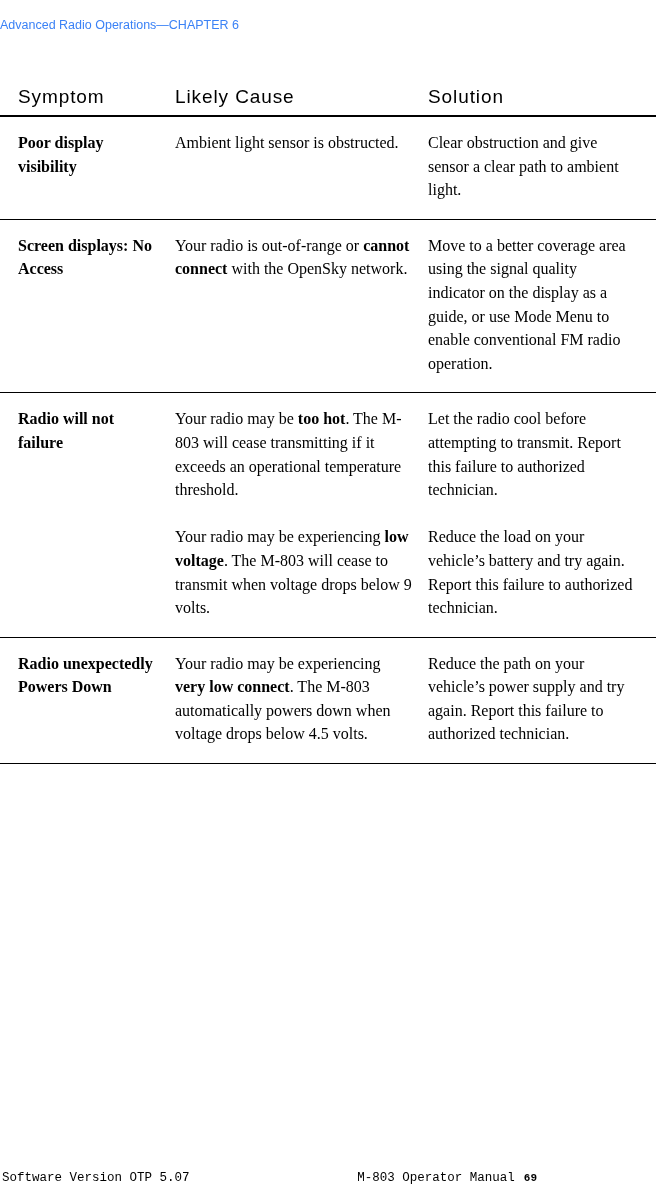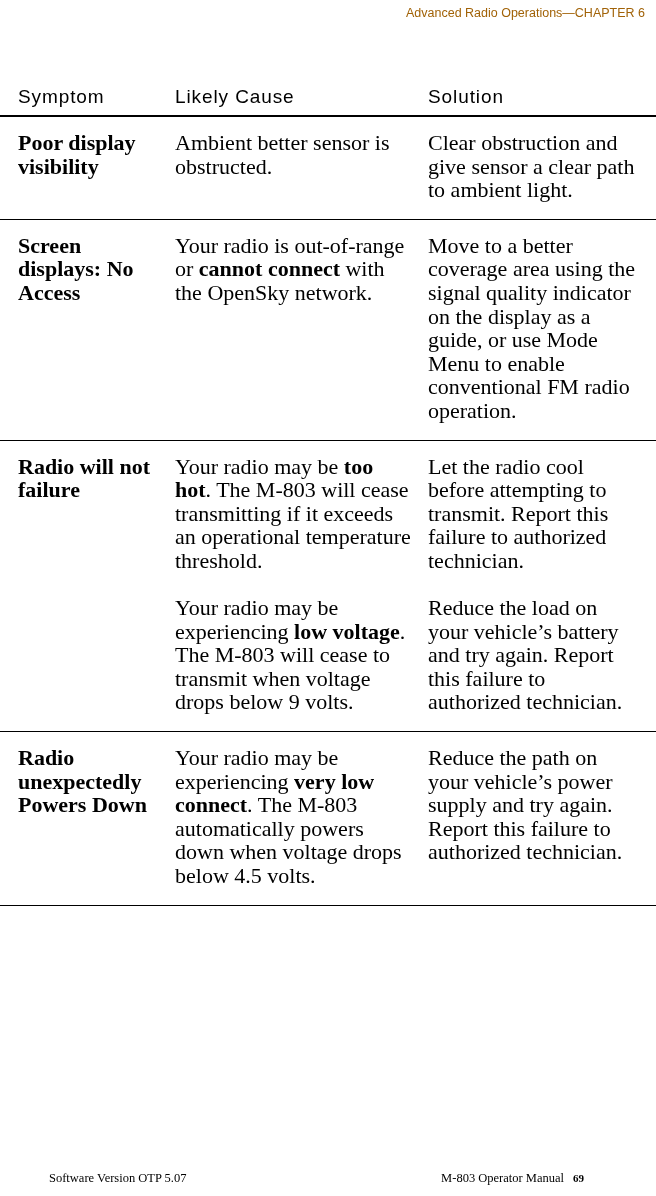--- a/index.html
+++ b/index.html
@@ -12,28 +12,27 @@
     height: 1196px;
     position: relative;
     font-family: "Liberation Serif", "DejaVu Serif", serif;
     color: #000000;
     overflow: hidden;
   }
 
   
   .running-header {
     position: absolute;
-    top: 3px;
+    top: 15px;
     left: 0px;
     width: 645px;
-    text-align: right;
     font-family: "Liberation Sans", "DejaVu Sans", sans-serif;
     font-size: 12.5px;
     line-height: 20px;
-    color: #a16207;
+    color: #3b82f6;
     white-space: nowrap;
   }
 
   
   .table-wrap {
     position: absolute;
     top: 86px;
     left: 0px;
     width: 536px;
   }
@@ -57,21 +56,21 @@
     padding: 0 0 7px 0;
     vertical-align: bottom;
     border-bottom: 2.2px solid #000000;
     white-space: nowrap;
   }
   thead th.col-symptom  { padding-left: 18px; }
   thead th.col-cause    { padding-left: 5px; }
   thead th.col-solution { padding-left: 4px; }
 
   tbody td {
-    font-size: 22px;
+    font-size: 16px;
     line-height: 23.6px;
     vertical-align: top;
     padding-top: 14px;
     padding-bottom: 17px;
     border-bottom: 1.1px solid #000000;
   }
   tbody tr:last-child td {
     border-bottom: 1.8px solid #000000;
   }
 
@@ -93,24 +92,23 @@
 
   .b { font-weight: bold; }
 
   
   .page-footer {
     position: absolute;
     left: 0px;
     bottom: 8px;
     width: 548px;
     height: 20px;
-    font-family: Liberation Serif, serif;
+    font-family: Liberation Mono, monospace;
     font-size: 12.5px;
     line-height: 20px;
-    margin-left: 47px;
   }
   .footer-left {
     position: absolute;
     left: 2px;
     top: 0;
     white-space: nowrap;
   }
   .footer-right {
     position: absolute;
     right: 11px;
@@ -139,21 +137,21 @@
       <tr>
         <th class="col-symptom">Symptom</th>
         <th class="col-cause">Likely Cause</th>
         <th class="col-solution">Solution</th>
       </tr>
     </thead>
     <tbody id="table-body">
         <tr>
           <td class="col-symptom">Poor display visibility</td>
           <td class="col-cause">
-            <div class="para"><span>Ambient better sensor is obstructed.</span></div>
+            <div class="para"><span>Ambient light sensor is obstructed.</span></div>
           </td>
           <td class="col-solution">
             <div class="para"><span>Clear obstruction and give sensor a clear path to ambient light.</span></div>
           </td>
         </tr>
         <tr>
           <td class="col-symptom">Screen displays: No Access</td>
           <td class="col-cause">
             <div class="para"><span>Your radio is out-of-range or </span><span class="b">cannot connect</span><span> with the OpenSky network.</span></div>
           </td>

